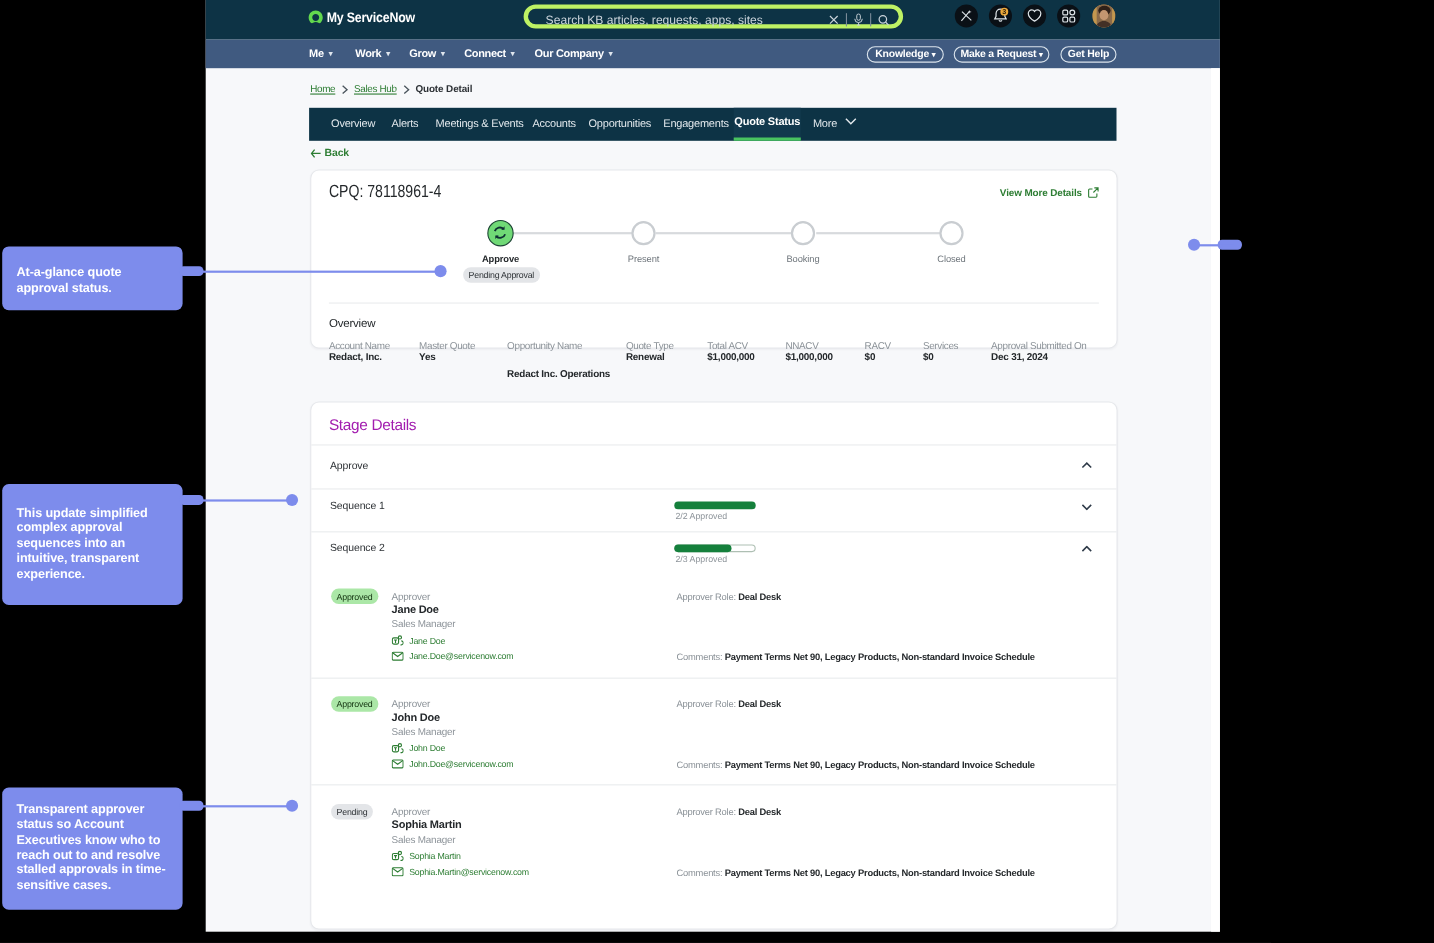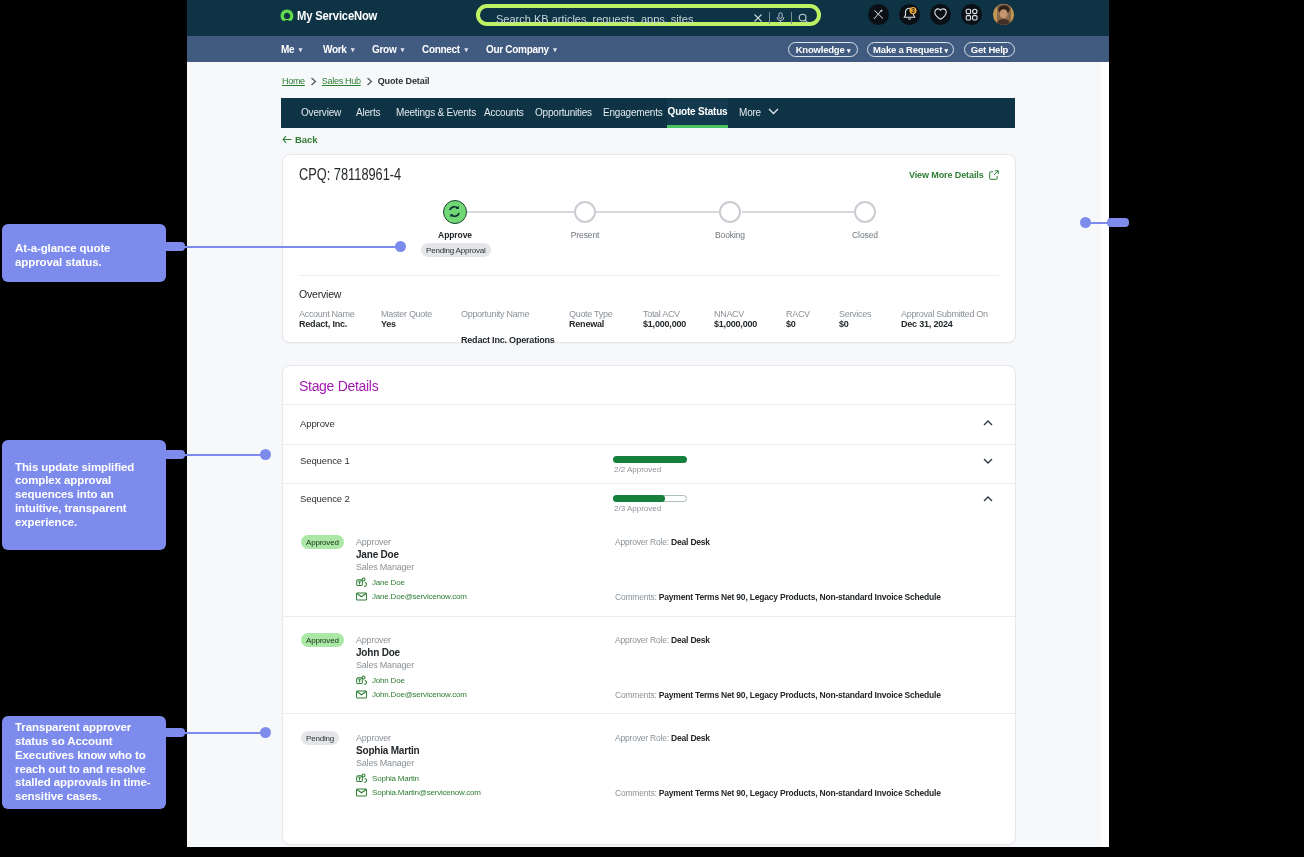--- a/index.html
+++ b/index.html
@@ -32,21 +32,21 @@
 
   
   #tabs { position:absolute; left:94px; top:98px; width:734px; height:30px; background:#0d3345; }
   #tabs .t { position:absolute; top:0; color:#e3e9ed; font-size:10px; letter-spacing:-.2px; height:30px; line-height:30px; white-space:nowrap; }
   #tabs .t.on { color:#fff; font-weight:bold; background:#12394d; border-bottom:3px solid #49c360; line-height:27px; text-align:center; }
 
   #back { position:absolute; left:95px; top:134px; color:#2d7d33; font-size:9.5px; letter-spacing:-.1px; font-weight:bold; display:flex; align-items:center; }
 
   
   .card { position:absolute; left:95px; width:734px; background:#fff; border:1px solid #e6e8eb; border-radius:8px; box-shadow:0 1px 2px rgba(20,30,40,.04); }
-  #card1 { top:154px; height:189px; }
+  #card1 { top:154px; height:163px; }
   #card2 { top:365px; height:480px; }
   .divider { position:absolute; left:16px; right:16px; height:1px; background:#e9ebed; }
 
   
   .stepline { position:absolute; height:2px; background:#d7dadd; top:56px; }
   .circle { position:absolute; width:22px; height:22px; border-radius:50%; background:#fff; border:2px solid #c9cdd1; top:46px; }
   .steplabel { position:absolute; top:75px; font-size:8.5px; letter-spacing:-.1px; color:#6f767c; width:80px; text-align:center; }
 
   .badge { position:absolute; background:#e3e5e8; border-radius:8px; font-size:8px; letter-spacing:-.2px; color:#2d3135; padding:2.5px 5px; }
 
@@ -337,21 +337,21 @@
   <div class="abs" style="left:180px; top:245.5px; width:220px; height:2.5px; background:#7d8cec;"></div>
   <div class="abs" style="left:395px; top:241px; width:11px; height:11px; background:#7d8cec; border-radius:50%;"></div>
 
   <div class="callout" style="left:2px; top:440px; width:164px; height:110px;">
       <div>This update simplified<br>complex approval<br>sequences into an<br>intuitive, transparent<br>experience.</div>
     </div>
   <div class="abs" style="left:163px; top:450px; width:22px; height:9px; background:#7d8cec; border-radius:4px;"></div>
   <div class="abs" style="left:180px; top:453.5px; width:86px; height:2.5px; background:#7d8cec;"></div>
   <div class="abs" style="left:260px; top:449px; width:11px; height:11px; background:#7d8cec; border-radius:50%;"></div>
 
-  <div class="callout" style="left:2px; top:716px; width:164px; height:93px;">
+  <div class="callout" style="left:2px; top:716px; width:164px; height:111px;">
       <div>Transparent approver<br>status so Account<br>Executives know who to<br>reach out to and resolve<br>stalled approvals in time-<br>sensitive cases.</div>
     </div>
   <div class="abs" style="left:163px; top:728px; width:22px; height:9px; background:#7d8cec; border-radius:4px;"></div>
   <div class="abs" style="left:180px; top:731.5px; width:86px; height:2.5px; background:#7d8cec;"></div>
   <div class="abs" style="left:260px; top:727px; width:11px; height:11px; background:#7d8cec; border-radius:50%;"></div>
 
   <div class="abs" style="left:1107px; top:218px; width:22px; height:9px; background:#7d8cec; border-radius:4px;"></div>
   <div class="abs" style="left:1086px; top:221.5px; width:36px; height:2.5px; background:#7d8cec;"></div>
   <div class="abs" style="left:1080px; top:217px; width:11px; height:11px; background:#7d8cec; border-radius:50%;"></div>
 </div>

